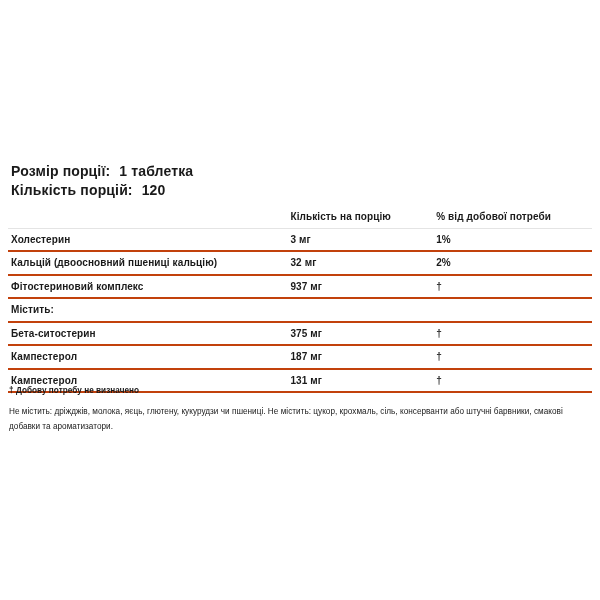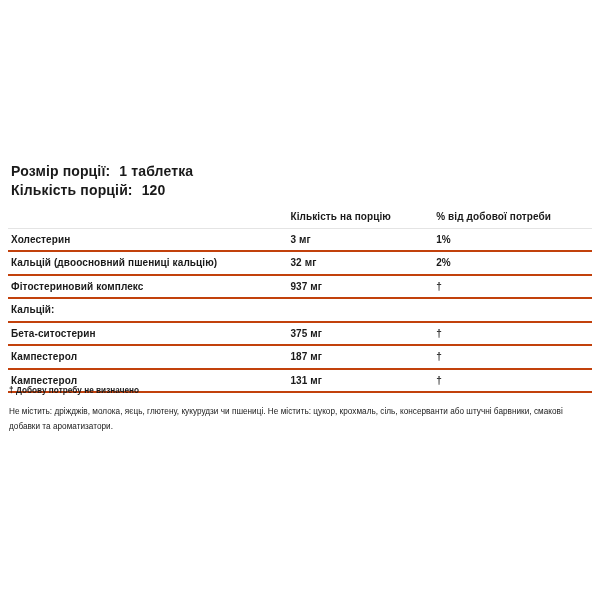--- a/index.html
+++ b/index.html
@@ -147,21 +147,21 @@
         <td class="col-name">Кальцій (двоосновний пшениці кальцію)</td>
         <td class="col-amount">32 мг</td>
         <td class="col-dv">2%</td>
       </tr>
       <tr class="row-group">
         <td class="col-name">Фітостериновий комплекс</td>
         <td class="col-amount">937 мг</td>
         <td class="col-dv dagger">†</td>
       </tr>
       <tr class="row-group">
-        <td class="col-name">Кальцій:</td>
+        <td class="col-name">Містить:</td>
         <td class="col-amount"></td>
         <td class="col-dv"></td>
       </tr>
       <tr class="row-group">
         <td class="col-name">Бета-ситостерин</td>
         <td class="col-amount">375 мг</td>
         <td class="col-dv dagger">†</td>
       </tr>
       <tr class="row-group">
         <td class="col-name">Кампестерол</td>

